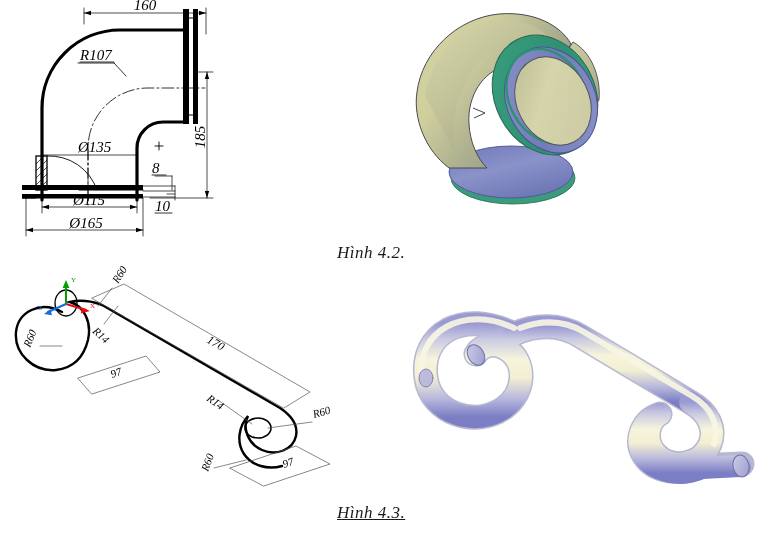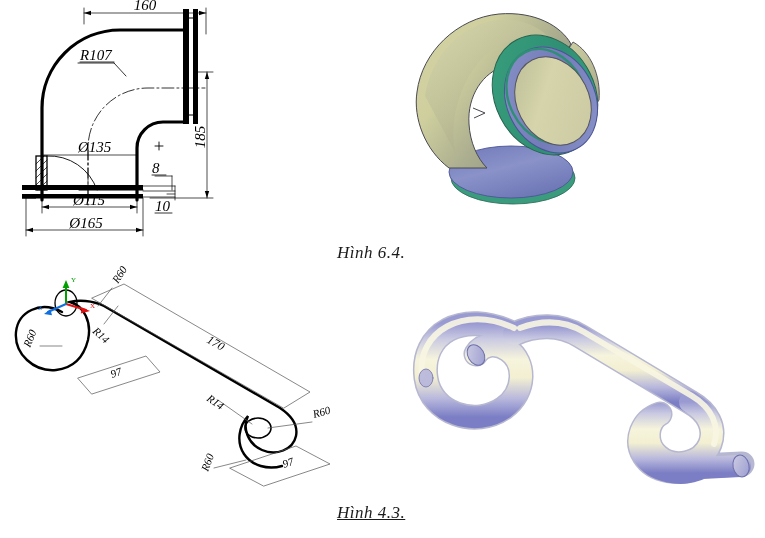--- a/index.html
+++ b/index.html
@@ -362,16 +362,16 @@
                C 74,42 26,70 32,114
                M130,66 C 152,58 174,58 194,70 L 302,134
                C 322,146 330,164 324,182" stroke="#f8f6e2" stroke-width="6" opacity="0.9"></path>
 
       <ellipse cx="86" cy="93" rx="8" ry="11" transform="rotate(-30 86 93)" fill="url(#gCap)" stroke="#6e70ab" stroke-width="1"></ellipse>
       <ellipse cx="351" cy="204" rx="8" ry="11" transform="rotate(-12 351 204)" fill="url(#gCap)" stroke="#6e70ab" stroke-width="1"></ellipse>
       <ellipse cx="36" cy="116" rx="7" ry="9" fill="#b7b6dc" stroke="#6e70ab" stroke-width="0.9" opacity="0.9"></ellipse>
     </g>
   </svg>
 
-  <div id="caption-42" class="caption">Hình 6.4.</div>
+  <div id="caption-42" class="caption">Hình 4.2.</div>
   <div id="caption-43" class="caption">Hình 4.3.</div>
 
 </div>
 
 </body></html>

